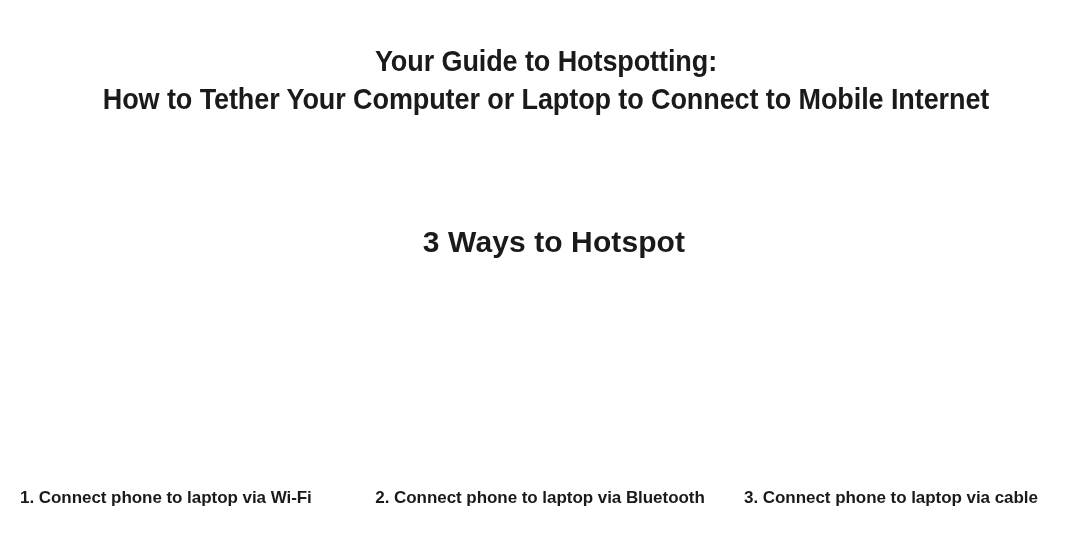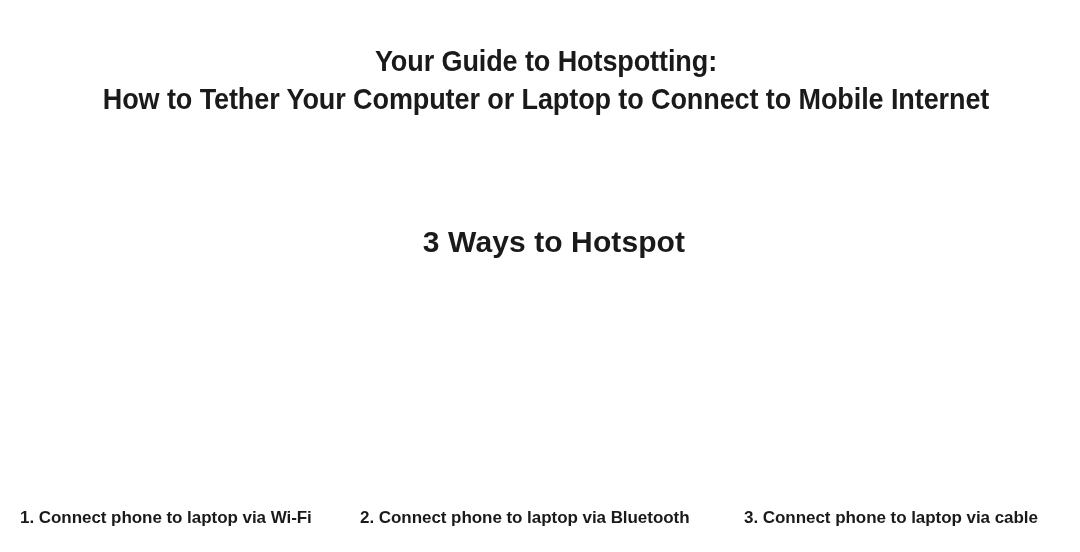--- a/index.html
+++ b/index.html
@@ -90,40 +90,39 @@
 
   
   .caption-row {
     position: absolute;
     top: 487px;
     left: 0;
     width: 968px;
     height: 26px;
     display: flex;
     flex-direction: row;
-    margin-top: 20px;
   }
   .caption {
     flex: 0 0 360px;
     width: 360px;
     font-family: "Liberation Sans Narrow", "Liberation Sans", "DejaVu Sans", sans-serif;
     font-size: 17px;
     line-height: 22px;
     font-weight: 700;
     color: #1a1a1a;
     white-space: nowrap;
     letter-spacing: -0.05px;
   }
   .caption-1 {
     text-align: left;
     padding-left: 20px;
     box-sizing: border-box;
   }
   .caption-2 {
-    text-align: left;
+    text-align: center;
   }
   .caption-3 {
     text-align: center;
     padding-right: 18px;
     box-sizing: border-box;
   }
 </style>
 </head>
 <body>
 

